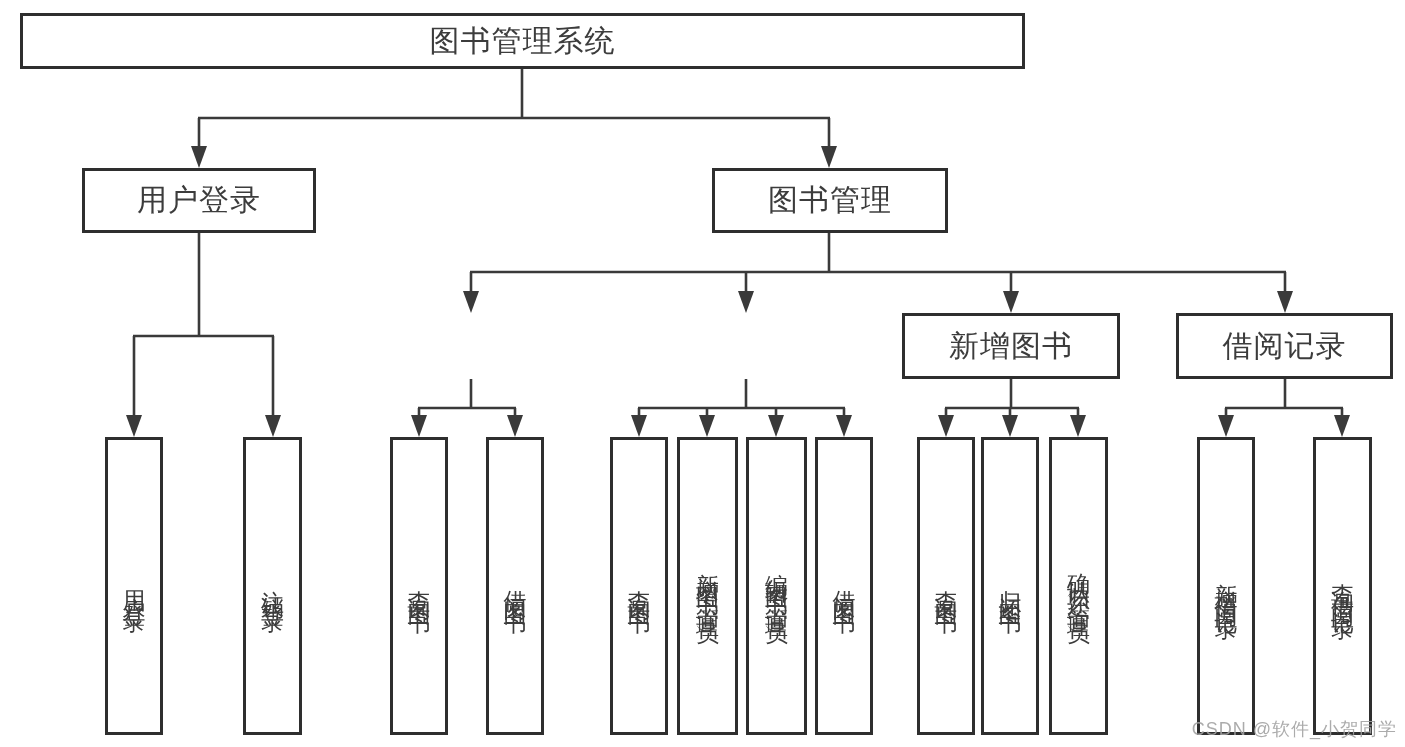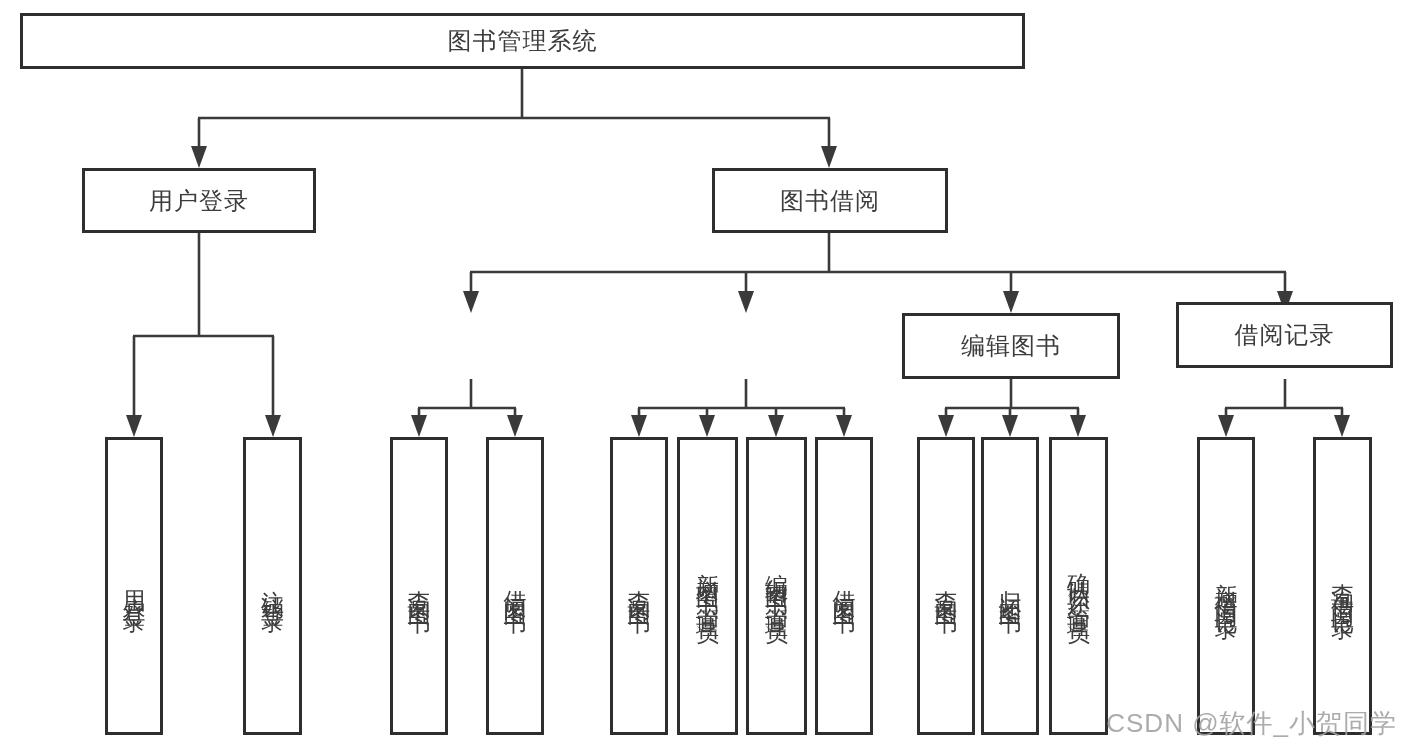--- a/index.html
+++ b/index.html
@@ -31,39 +31,39 @@
   .connectors polygon{fill:var(--line);}
   .node{
     position:absolute;
     box-sizing:border-box;
     border:3px solid var(--border);
     background:var(--background);
     color:var(--text);
     display:flex;
     align-items:center;
     justify-content:center;
-    font-size:24px;
+    font-size:30px;
     letter-spacing:1px;
     text-align:center;
   }
   .node.leaf{
     font-size:23px;
   }
   .node.leaf .vtext{
     writing-mode:vertical-rl;
     text-orientation:mixed;
     letter-spacing:7px;
     line-height:1;
     white-space:nowrap;
   }
   .watermark{
     position:absolute;
     right:8px;
     bottom:6px;
-    font-size:26px;
+    font-size:18px;
     color:var(--watermark);
     letter-spacing:1px;
     z-index:5;
     opacity:.9;
   }
 </style>
 </head>
 <body>
 
 <div class="diagram">
@@ -140,24 +140,24 @@
       <line x1="1226" y1="408" x2="1226" y2="421"></line>
       <polygon points="1218,415 1234,415 1226,437"></polygon>
       <line x1="1342" y1="408" x2="1342" y2="421"></line>
       <polygon points="1334,415 1350,415 1342,437"></polygon>
     </g>
   </svg>
 
   <div class="node" style="left:20px;top:13px;width:1005px;height:56px;">图书管理系统</div>
 
   <div class="node" style="left:82px;top:168px;width:234px;height:65px;">用户登录</div>
-  <div class="node" style="left:712px;top:168px;width:236px;height:65px;">图书借阅</div>
-
-  <div class="node" style="left:902px;top:313px;width:218px;height:66px;">编辑图书</div>
-  <div class="node" style="left:1176px;top:302px;width:217px;height:66px;">借阅记录</div>
+  <div class="node" style="left:712px;top:168px;width:236px;height:65px;">图书管理</div>
+
+  <div class="node" style="left:902px;top:313px;width:218px;height:66px;">新增图书</div>
+  <div class="node" style="left:1176px;top:313px;width:217px;height:66px;">借阅记录</div>
 
   <div class="node leaf" style="left:105px;top:437px;width:58px;height:298px;">
     <span class="vtext">用户登录</span>
   </div>
   <div class="node leaf" style="left:243px;top:437px;width:59px;height:298px;">
     <span class="vtext">注销登录</span>
   </div>
 
   <div class="node leaf" style="left:390px;top:437px;width:58px;height:298px;">
     <span class="vtext">查询图书</span>

